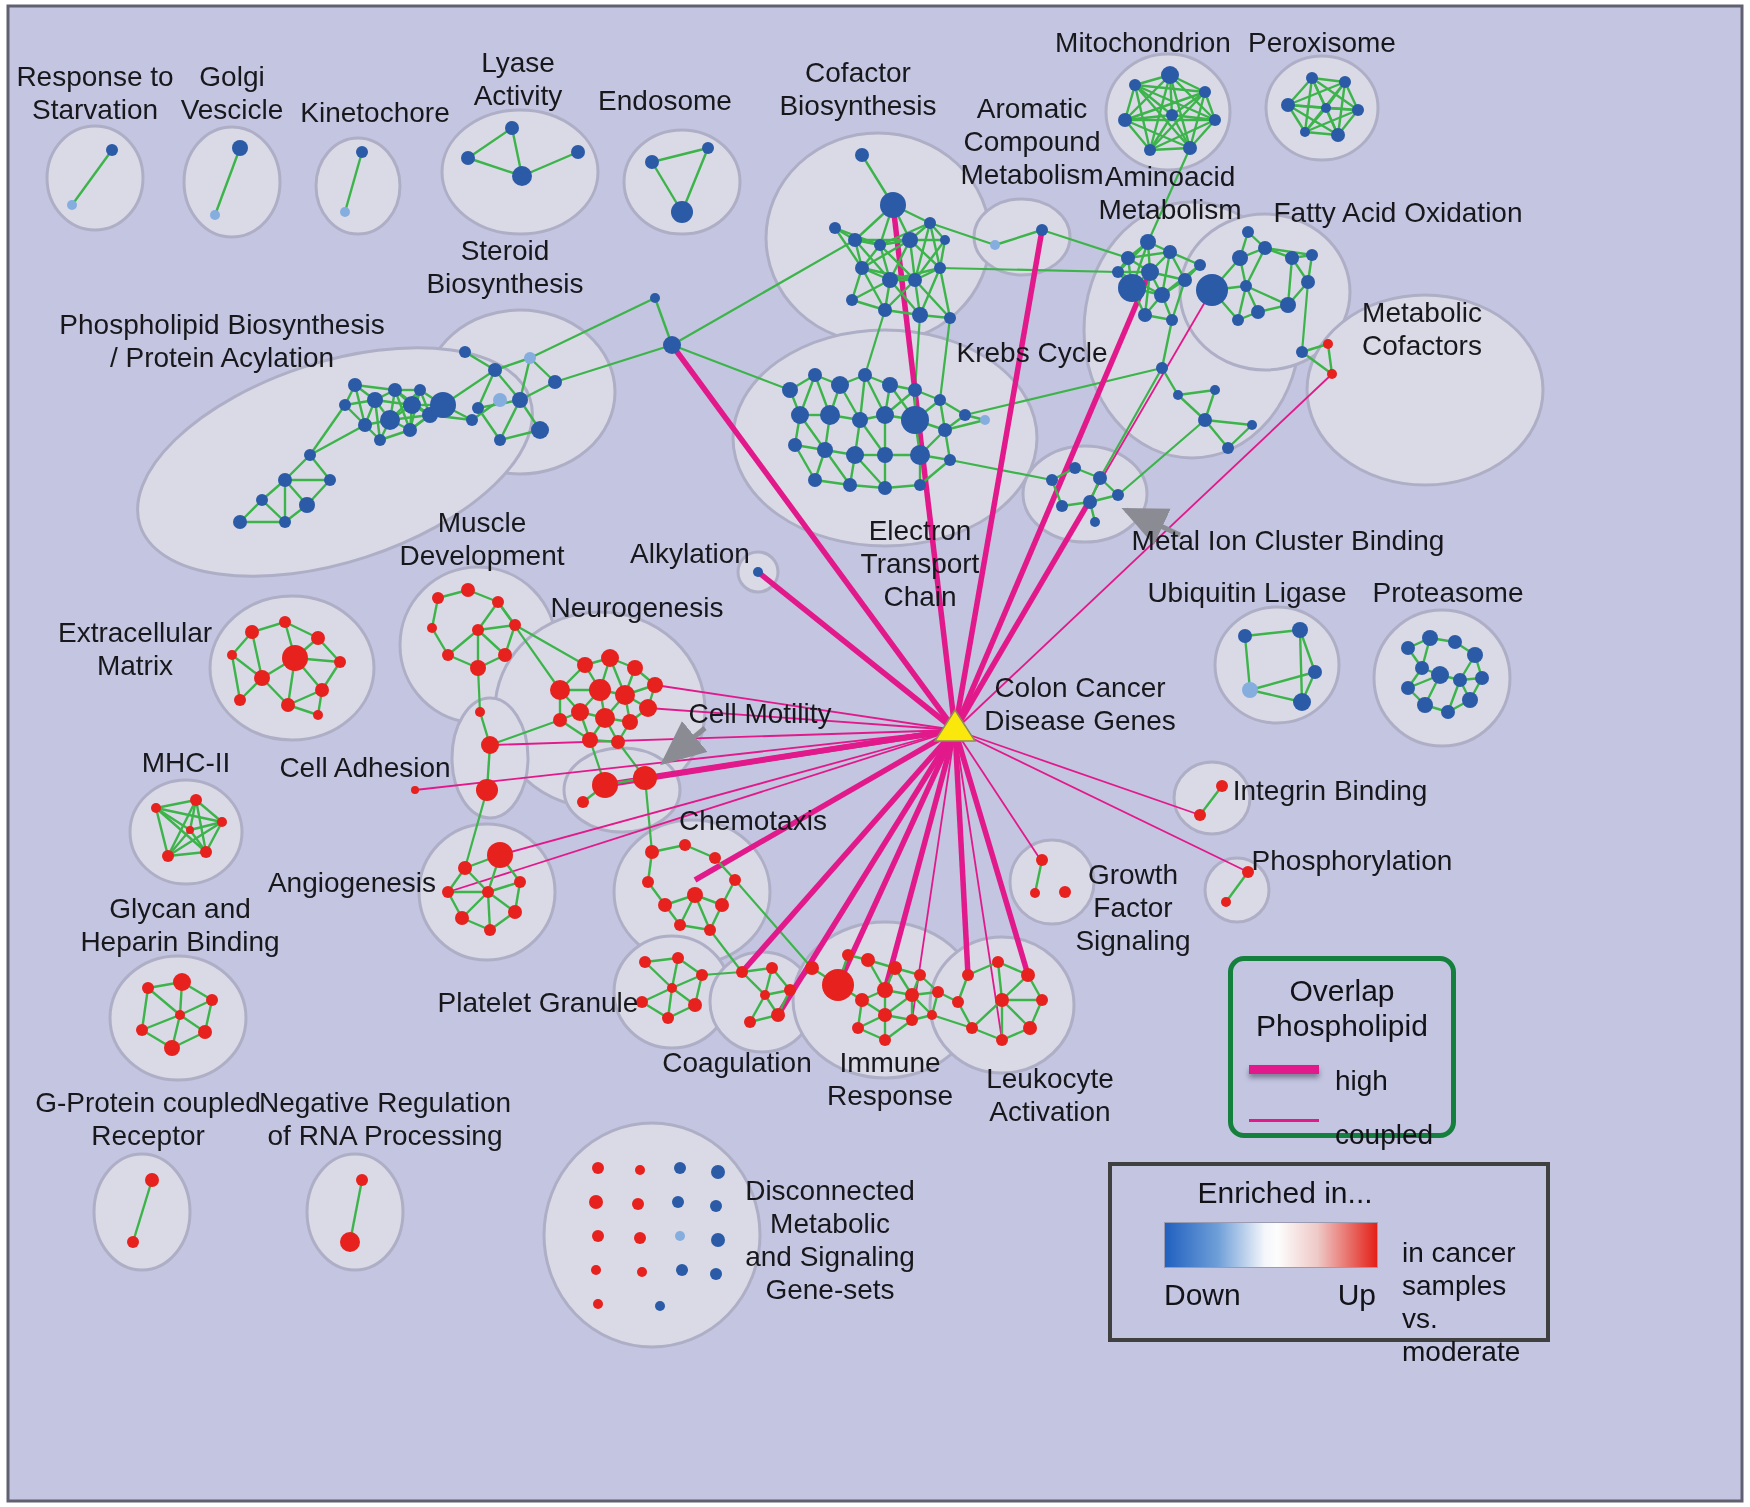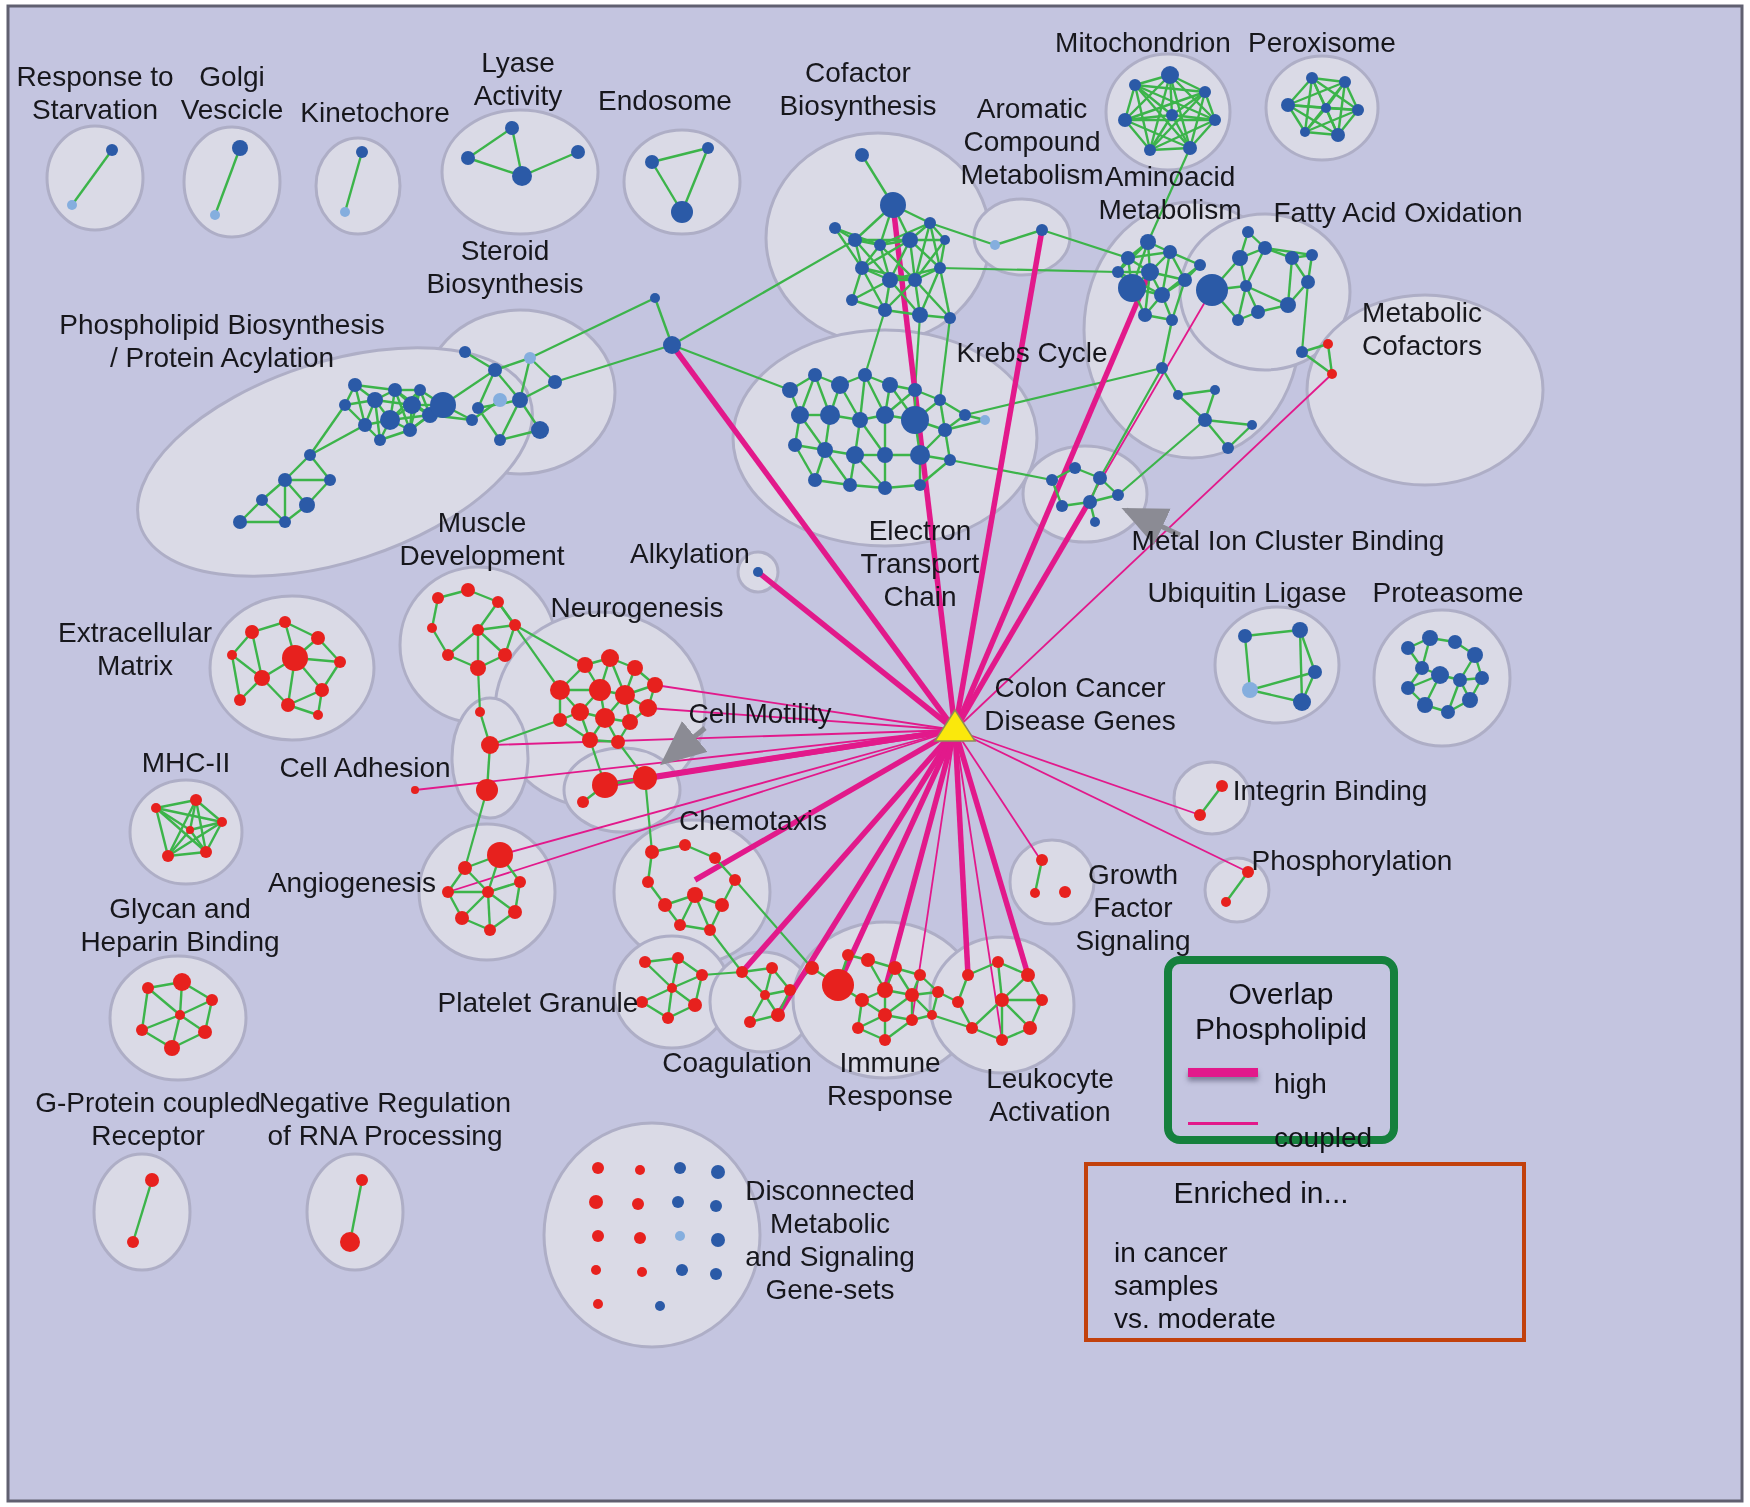--- a/index.html
+++ b/index.html
@@ -1,25 +1,25 @@
 <!DOCTYPE html>
 <html><head>
 <meta charset="utf-8">
 <style>
   html,body{margin:0;padding:0;background:#ffffff;}
   .stage{position:relative;width:1750px;height:1507px;background:#ffffff;font-family:"Liberation Sans",sans-serif;overflow:hidden;}
   .stage svg{position:absolute;left:0;top:0;}
   .stage svg text{font-family:"Liberation Sans",sans-serif;font-size:28px;fill:#17171c;}
   .legend{position:absolute;color:#121218;}
-  .legend-overlap{left:1164px;top:956px;width:218px;height:172px;border:8px solid #15803d;border-radius:16px;}
+  .legend-overlap{left:1228px;top:956px;width:218px;height:172px;border:5px solid #15803d;border-radius:16px;}
   .legend-overlap .legend-title{margin-top:12px;text-align:center;font-size:30px;line-height:35px;}
   .legend-row{display:flex;gap:16px;padding-left:16px;margin-top:22px;font-size:28px;}
   .swatch-high{display:inline-block;width:70px;height:9px;background:#e2198b;box-shadow:0 4px 5px rgba(70,70,95,.55);}
   .swatch-moderate{display:inline-block;width:70px;height:3px;background:#e2198b;}
-  .legend-enriched{left:1084px;top:1162px;width:434px;height:172px;border:4px solid #c2410c;}
+  .legend-enriched{left:1108px;top:1162px;width:434px;height:172px;border:4px solid #404040;}
   .enr-title{margin-top:10px;margin-left:28px;width:290px;text-align:center;font-size:30px;}
   .enr-body{display:flex;margin-top:12px;}
   .enr-left{margin-left:52px;width:212px;}
   .gradient-bar{width:212px;height:44px;border:1px solid #9a9ab0;
     background:linear-gradient(90deg,#2060c0 0%,#6f9fd8 25%,#f4f6fb 47%,#fdfdfd 53%,#eec9c7 72%,#e32017 100%);}
   .enr-downup{display:flex;justify-content:space-between;margin-top:10px;font-size:30px;}
   .enr-note{margin-left:26px;font-size:28px;line-height:33px;text-align:left;align-self:center;padding-top:14px;}
 </style>
 </head>
 <body>
@@ -999,20 +999,27 @@
     </div>
     <div class="legend-row">
       <span class="swatch-moderate"></span>
       <span>coupled</span>
     </div>
   </div>
 
   <div class="legend legend-enriched">
     <div class="enr-title">Enriched in...</div>
     <div class="enr-body">
+      <div class="enr-left">
+        <div class="gradient-bar"></div>
+        <div class="enr-downup">
+          <span>Down</span>
+          <span>Up</span>
+        </div>
+      </div>
       <div class="enr-note">
         <div>in cancer</div>
         <div>samples</div>
         <div>vs. moderate</div>
       </div>
     </div>
   </div>
 
 </div>
 

